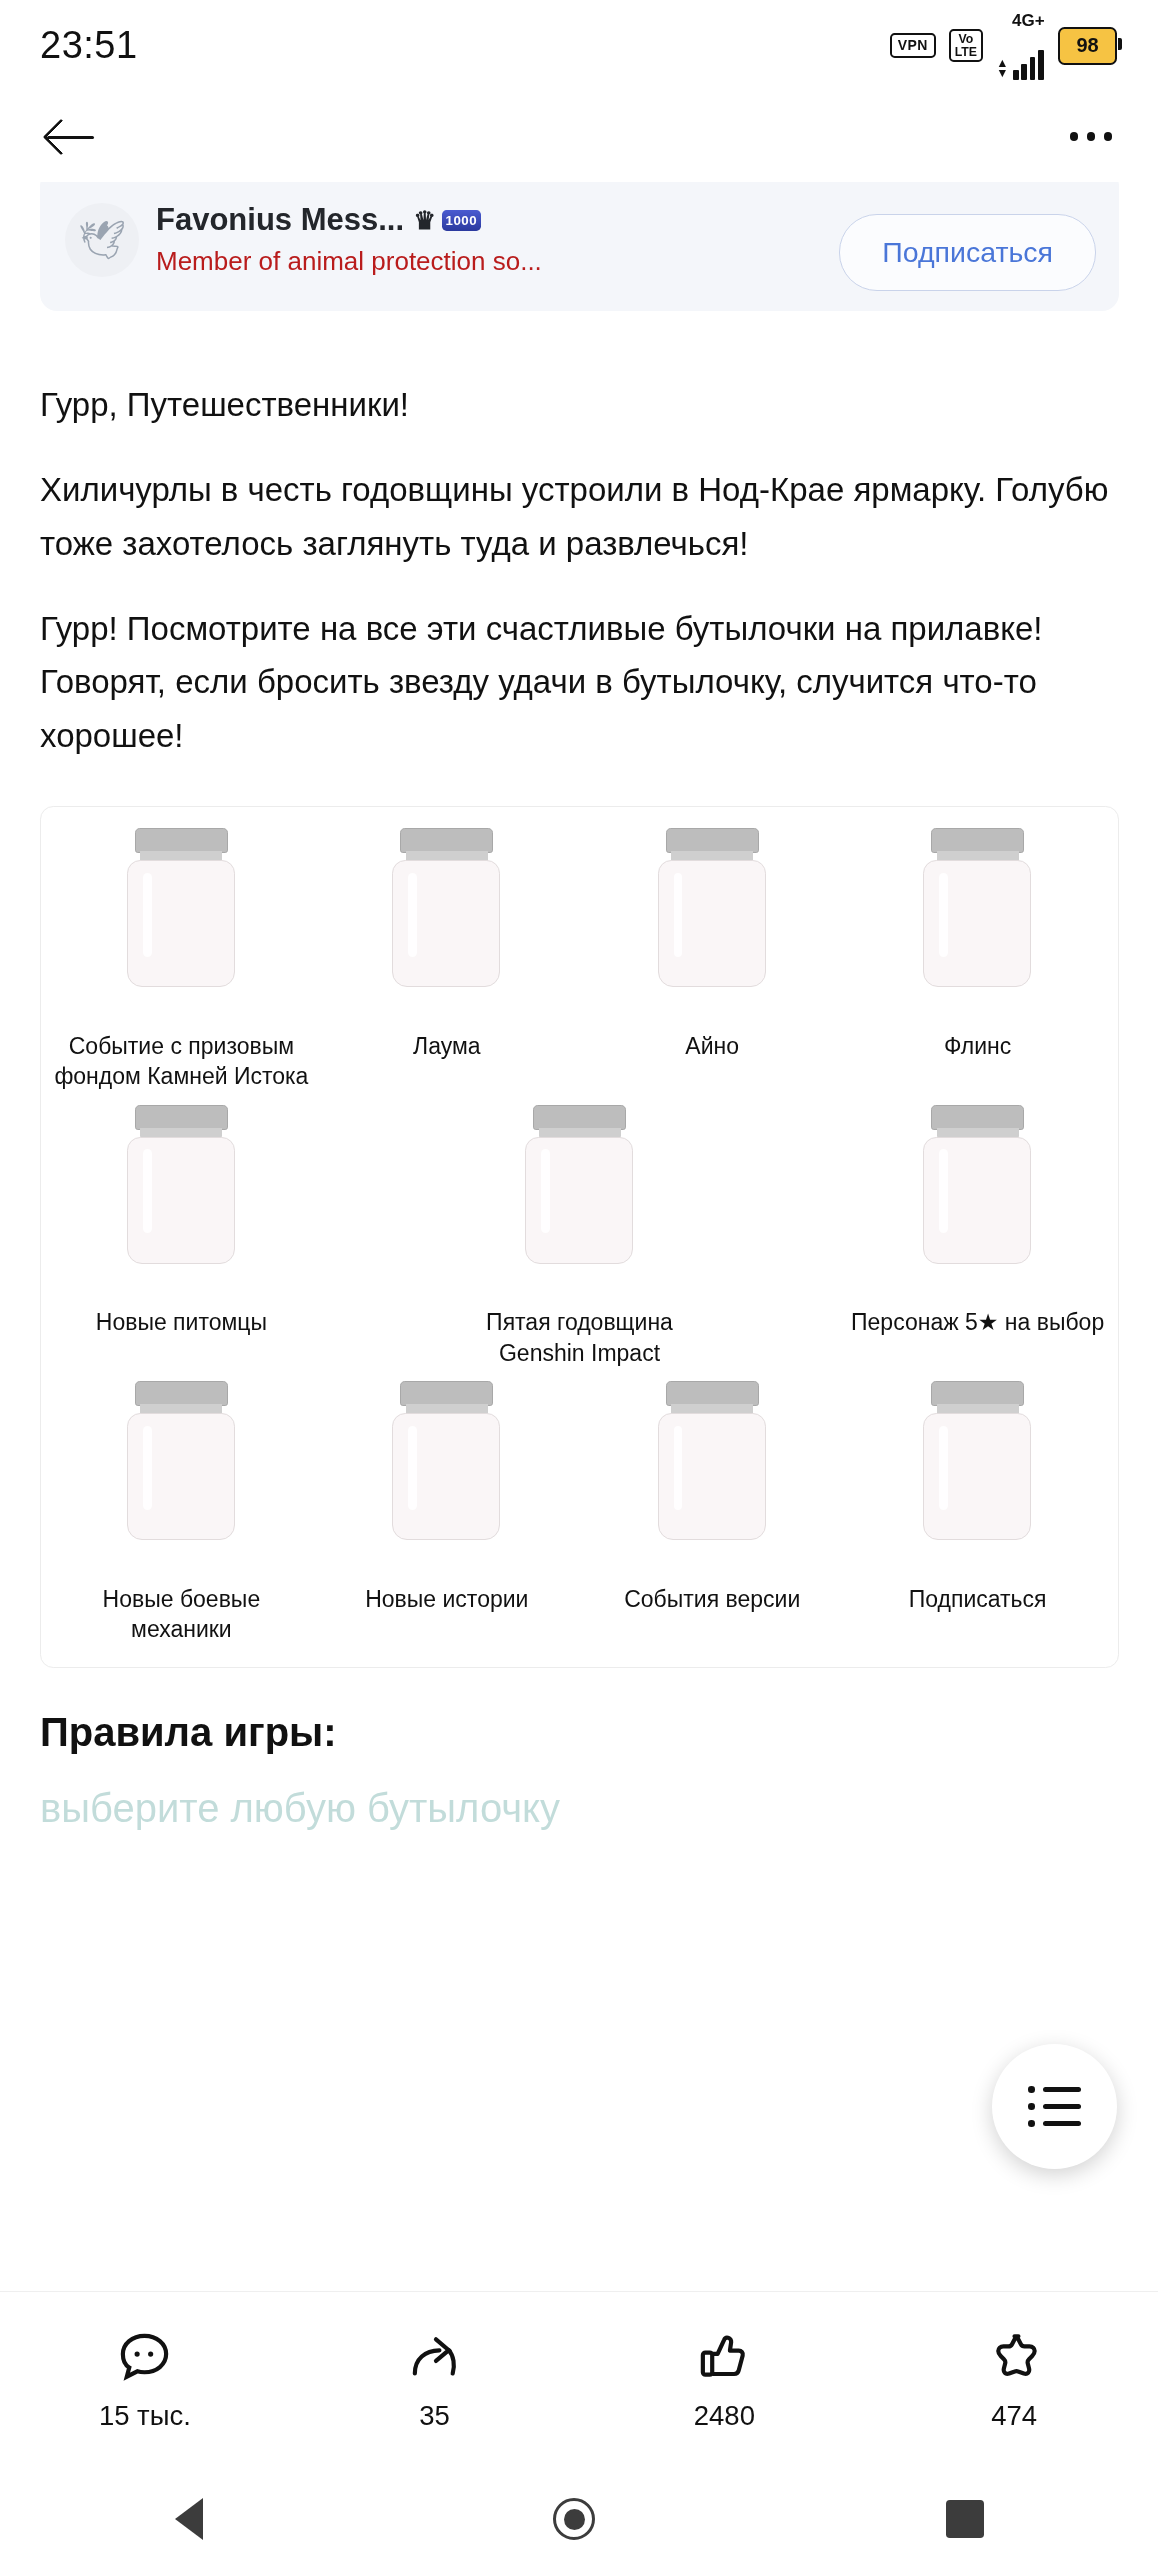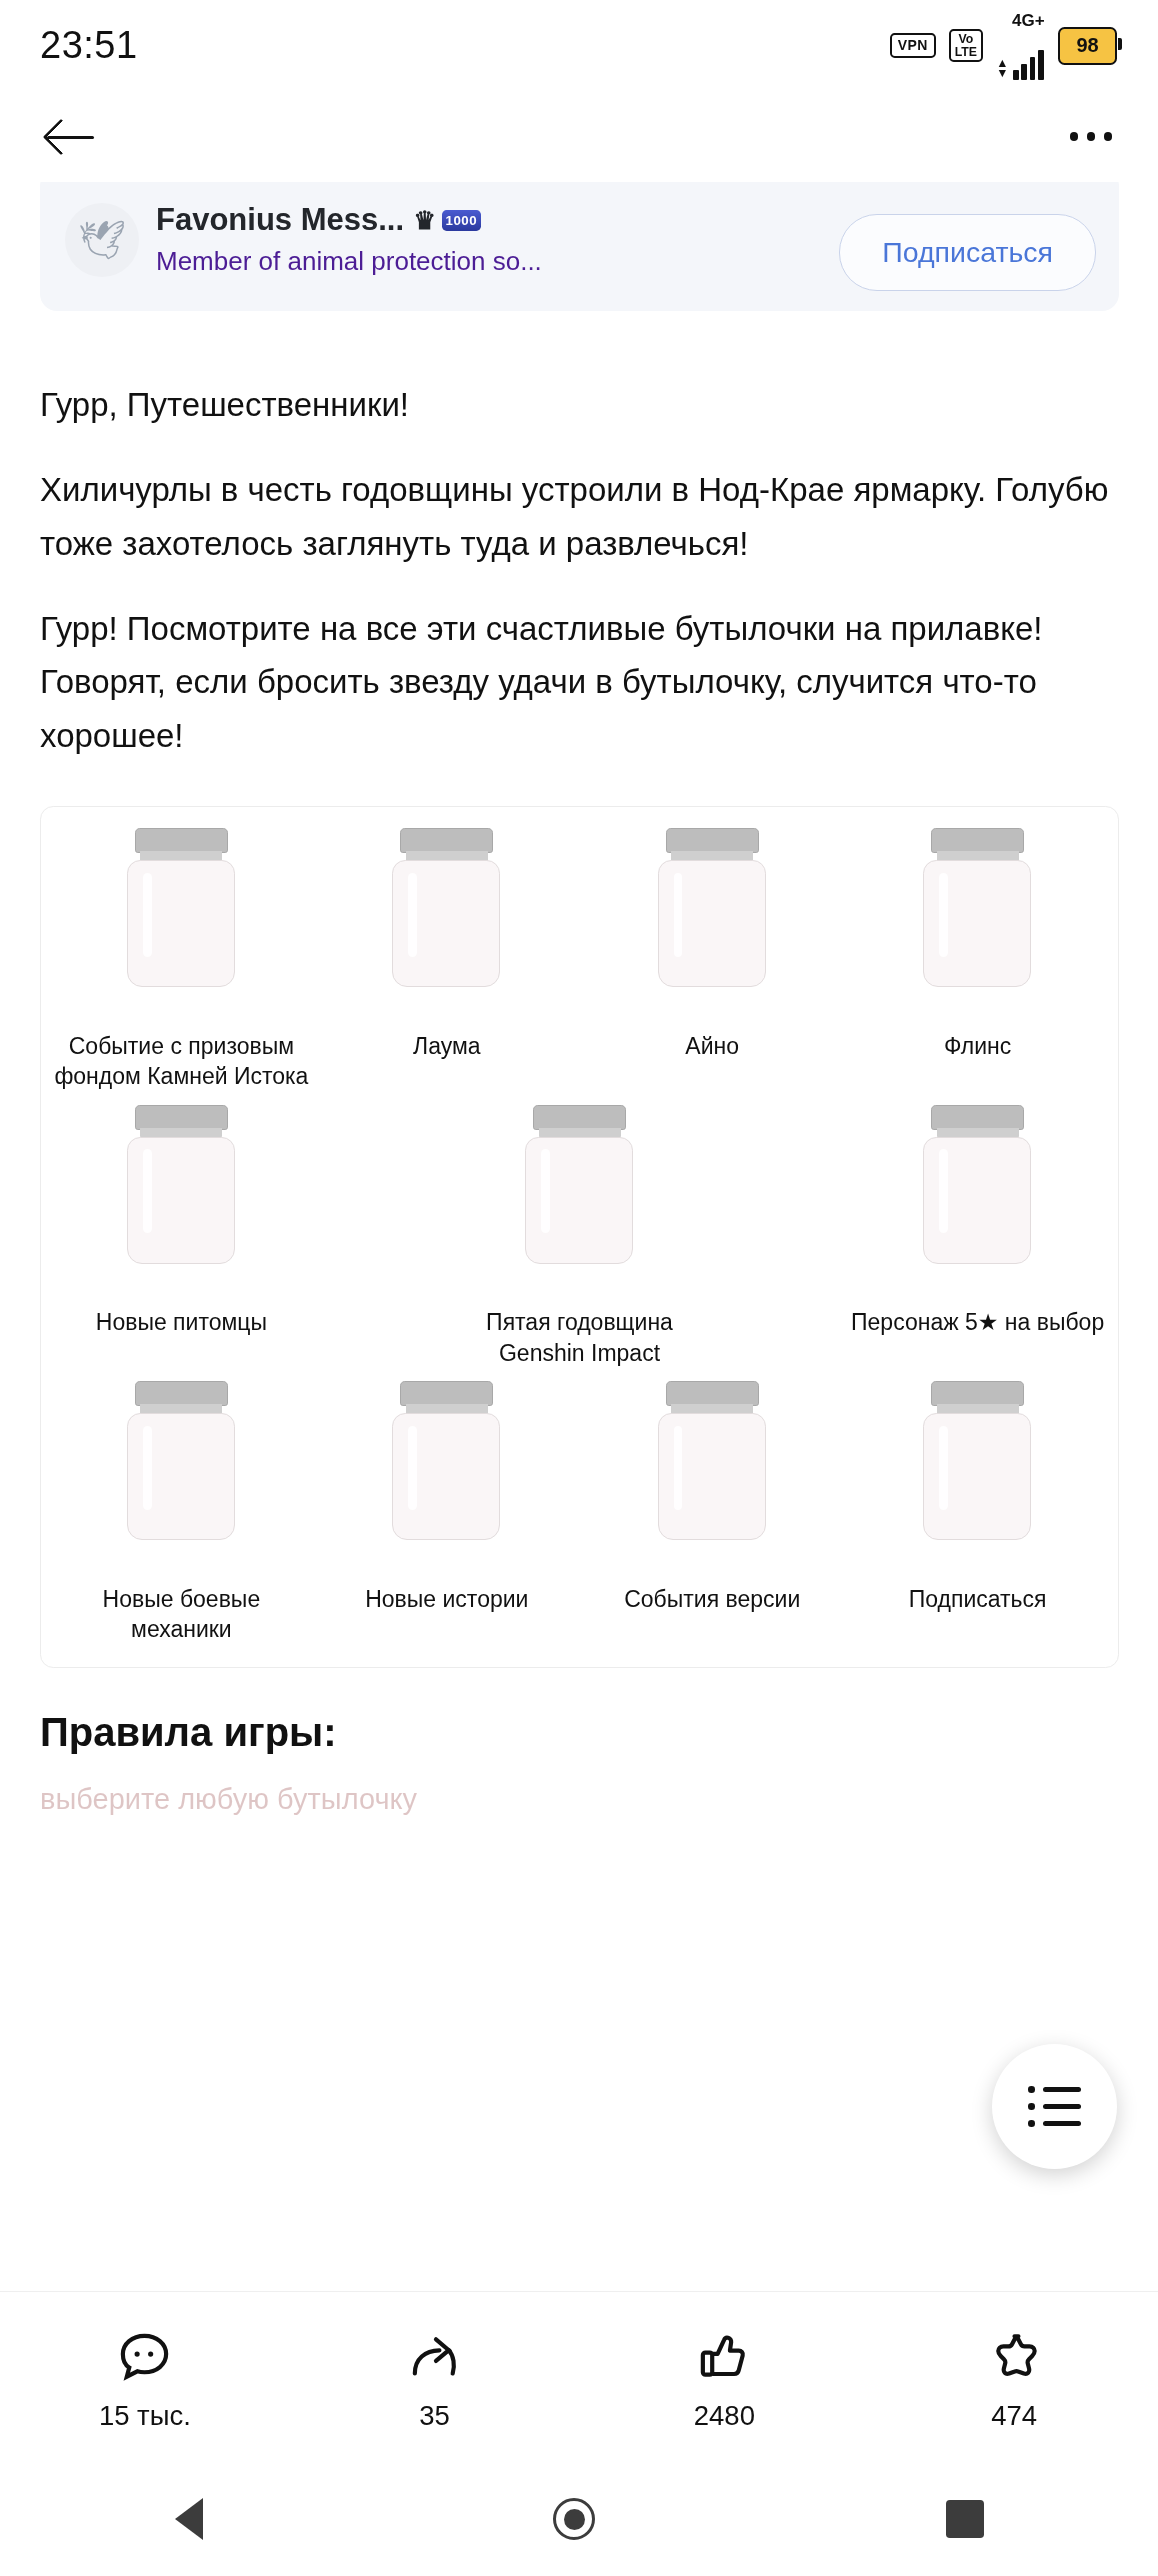--- a/index.html
+++ b/index.html
@@ -141,21 +141,21 @@
     display: flex; align-items: center; gap: 9.5px;
   }
   .ch-badges { display: inline-flex; gap: 5.7px; align-items: center; }
   .badge-crown { font-size: 25px; }
   .badge-box {
     background: linear-gradient(180deg,#4a5bd1,#2b3a9e);
     color:#fff; font-size: 13.3px; border-radius: 4.7px; padding: 2.8px 3.8px;
     letter-spacing: 0.5px; font-weight: bold;
   }
   .ch-sub {
-    font-size: 26px; color: #4c1d95; margin-top: 7.6px;
+    font-size: 26px; color: #b91c1c; margin-top: 7.6px;
     white-space: nowrap; overflow: hidden; text-overflow: ellipsis;
   }
   .subscribe-btn {
     flex: 0 0 auto;
     border: 1.9px solid #c9d3ea;
     border-radius: 38px;
     color: #4a76d8;
     font-size: 28.5px;
     padding: 21px 42px;
     background: #fbfcfe;
@@ -234,24 +234,24 @@
     word-break: break-word;
   }
 
   .rules-title {
     font-size: 40px;
     font-weight: bold;
     margin-top: 42px;
     color: #111;
   }
   .rules-faded {
-    font-size: 29px;
+    font-size: 40px;
     line-height: 1.6;
     margin-top: 21px;
-    color: #7f1d1d;
+    color: #0f766e;
     opacity: .25;
   }
 
   
   .fab {
     position: absolute;
     right: 42px;
     bottom: 122px;
     width: 125px; height: 125px;
     border-radius: 50%;

